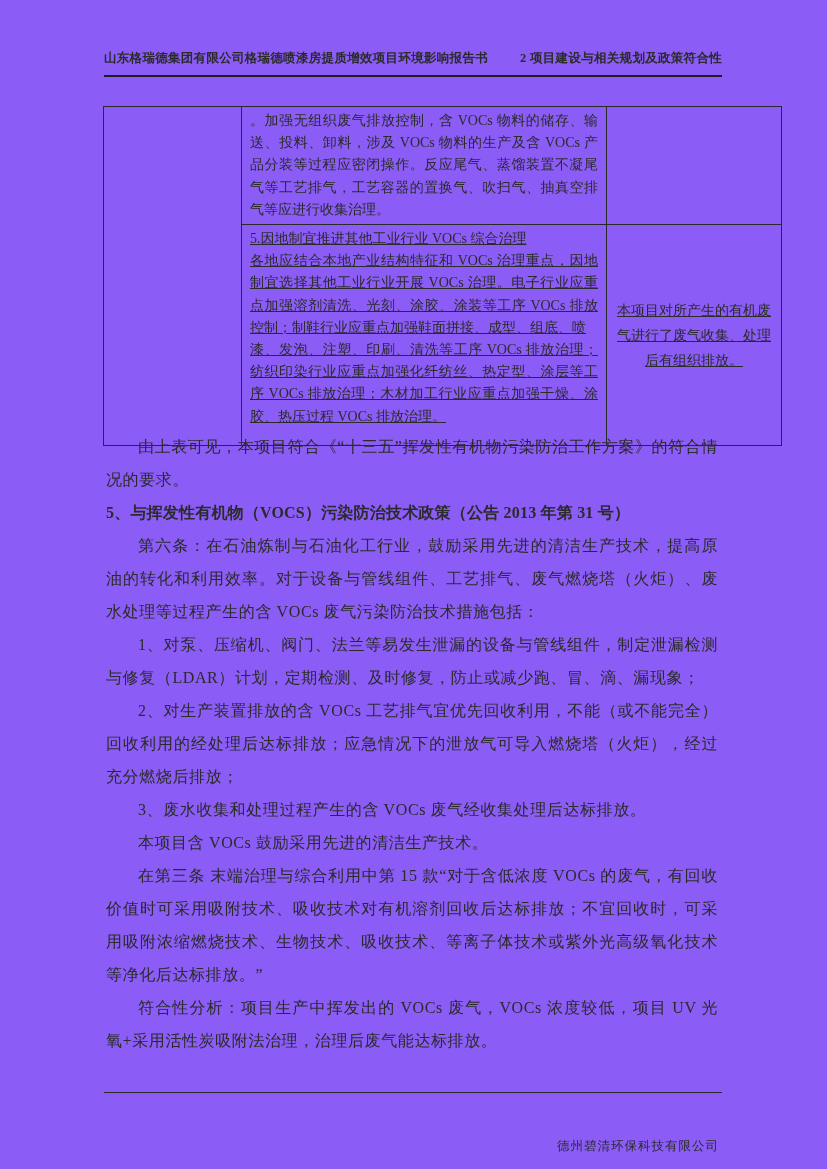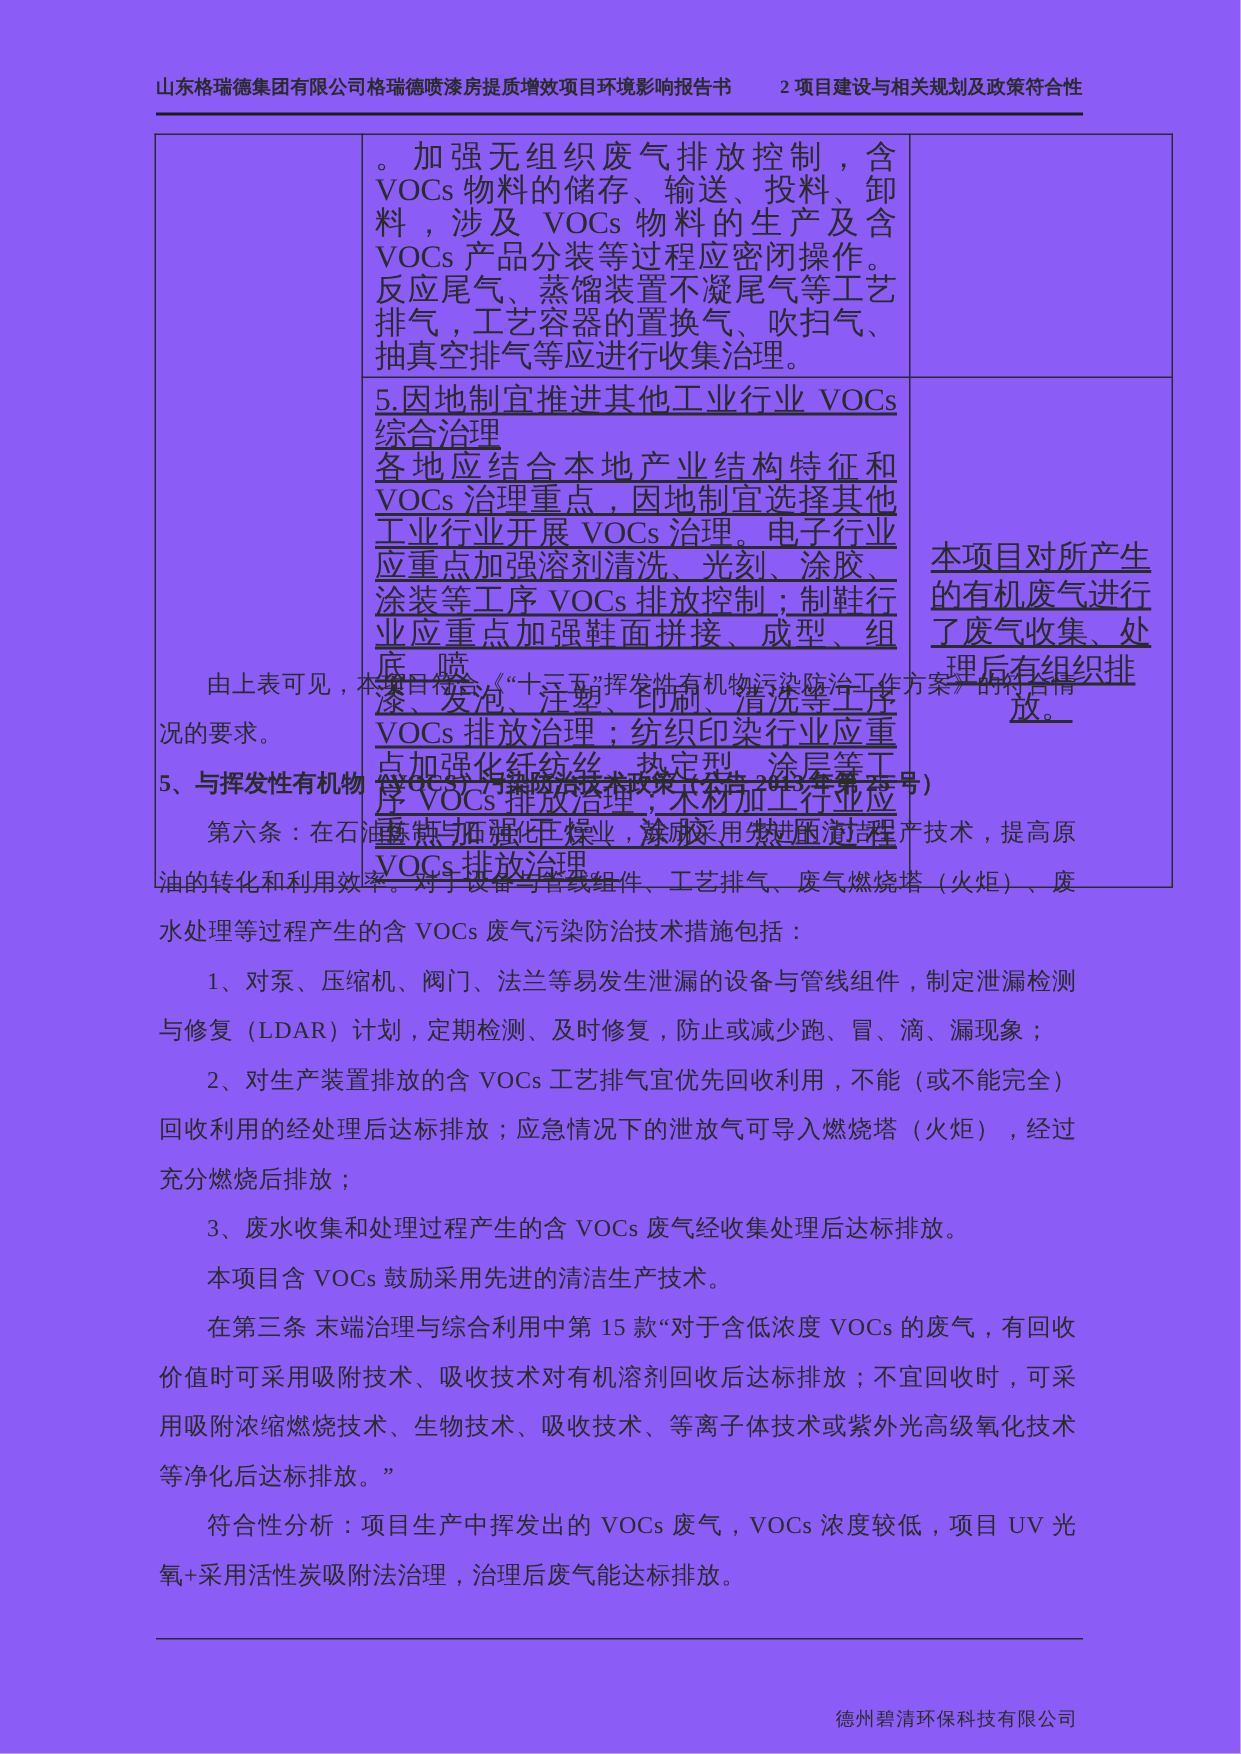--- a/index.html
+++ b/index.html
@@ -14,41 +14,41 @@
   }
   
   .hdr {
     position:absolute; top:50px; left:104px; width:618px;
     display:flex; justify-content:space-between; align-items:flex-end;
     font-size:12.5px; font-weight:bold; letter-spacing:0.3px;
     border-bottom:2px solid #1c1c1c; padding-bottom:8px;
   }
   
   .doc-table {
-    position:absolute; top:89px; left:103px;
+    position:absolute; top:106px; left:103px;
     border-collapse:collapse; table-layout:fixed;
     width:627px;
-    font-size:21px; line-height:22.2px;
+    font-size:14px; line-height:22.2px;
   }
   .doc-table td {
     border:1.5px solid #2a2a2a;
     vertical-align:top;
     padding:3px 8px;
     text-align:justify;
   }
   .col-cat {width:121px;}
   .col-req {width:348px;}
   .col-ans {width:158px;}
   .row-1 {height:112px;}
   .row-2 {height:221px;text-decoration:underline;}
   .cell-pre {white-space:pre-line;}
   td.answer-cell {vertical-align:middle; line-height:25px; padding:0 9px; text-align:center;}
   
   .body-text {
-    position:absolute; top:440px; left:106px; width:612px;
+    position:absolute; top:430px; left:106px; width:612px;
     font-size:16px; line-height:33px; letter-spacing:0.6px;
     text-align:justify;
   }
   .body-text p {margin:0; white-space:normal;}
   .indent {text-indent:2em;}
   .sec-heading {font-weight:bold; letter-spacing:0.2px;}
   
   .ftr-rule {
     position:absolute; top:1092px; left:104px; width:618px;
     border-top:1.5px solid #2a2a2a; height:0;
@@ -83,21 +83,21 @@
       <td class="col-req cell-pre">5.因地制宜推进其他工业行业 VOCs 综合治理
 各地应结合本地产业结构特征和 VOCs 治理重点，因地制宜选择其他工业行业开展 VOCs 治理。电子行业应重点加强溶剂清洗、光刻、涂胶、涂装等工序 VOCs 排放控制；制鞋行业应重点加强鞋面拼接、成型、组底、喷
 漆、发泡、注塑、印刷、清洗等工序 VOCs 排放治理；纺织印染行业应重点加强化纤纺丝、热定型、涂层等工序 VOCs 排放治理；木材加工行业应重点加强干燥、涂胶、热压过程 VOCs 排放治理。</td>
       <td class="col-ans answer-cell">本项目对所产生的有机废气进行了废气收集、处理后有组织排放。</td>
     </tr>
   </tbody>
     </table>
 
   <div class="body-text">
     <p class="indent">由上表可见，本项目符合《“十三五”挥发性有机物污染防治工作方案》的符合情况的要求。</p>
-    <p class="sec-heading">5、与挥发性有机物（VOCS）污染防治技术政策（公告 2013 年第 25 号）</p>
+    <p class="sec-heading">5、与挥发性有机物（VOCS）污染防治技术政策（公告 2013 年第 31 号）</p>
     <p class="indent">第六条：在石油炼制与石油化工行业，鼓励采用先进的清洁生产技术，提高原油的转化和利用效率。对于设备与管线组件、工艺排气、废气燃烧塔（火炬）、废水处理等过程产生的含 VOCs 废气污染防治技术措施包括：</p>
     <p class="indent">1、对泵、压缩机、阀门、法兰等易发生泄漏的设备与管线组件，制定泄漏检测与修复（LDAR）计划，定期检测、及时修复，防止或减少跑、冒、滴、漏现象；</p>
     <p class="indent">2、对生产装置排放的含 VOCs 工艺排气宜优先回收利用，不能（或不能完全）回收利用的经处理后达标排放；应急情况下的泄放气可导入燃烧塔（火炬），经过充分燃烧后排放；</p>
     <p class="indent">3、废水收集和处理过程产生的含 VOCs 废气经收集处理后达标排放。</p>
     <p class="indent">本项目含 VOCs 鼓励采用先进的清洁生产技术。</p>
     <p class="indent">在第三条 末端治理与综合利用中第 15 款“对于含低浓度 VOCs 的废气，有回收价值时可采用吸附技术、吸收技术对有机溶剂回收后达标排放；不宜回收时，可采用吸附浓缩燃烧技术、生物技术、吸收技术、等离子体技术或紫外光高级氧化技术等净化后达标排放。”</p>
     <p class="indent">符合性分析：项目生产中挥发出的 VOCs 废气，VOCs 浓度较低，项目 UV 光氧+采用活性炭吸附法治理，治理后废气能达标排放。</p>
   </div>
 
   <div class="ftr-rule"></div>

